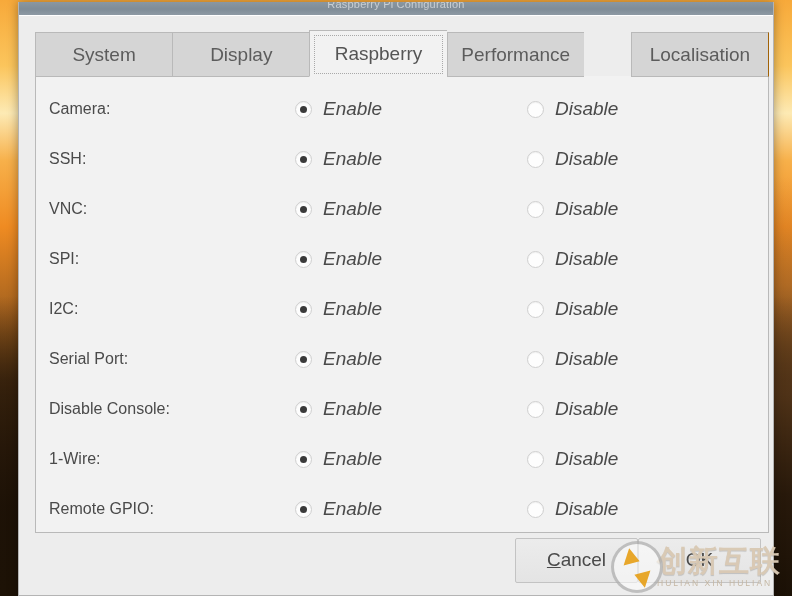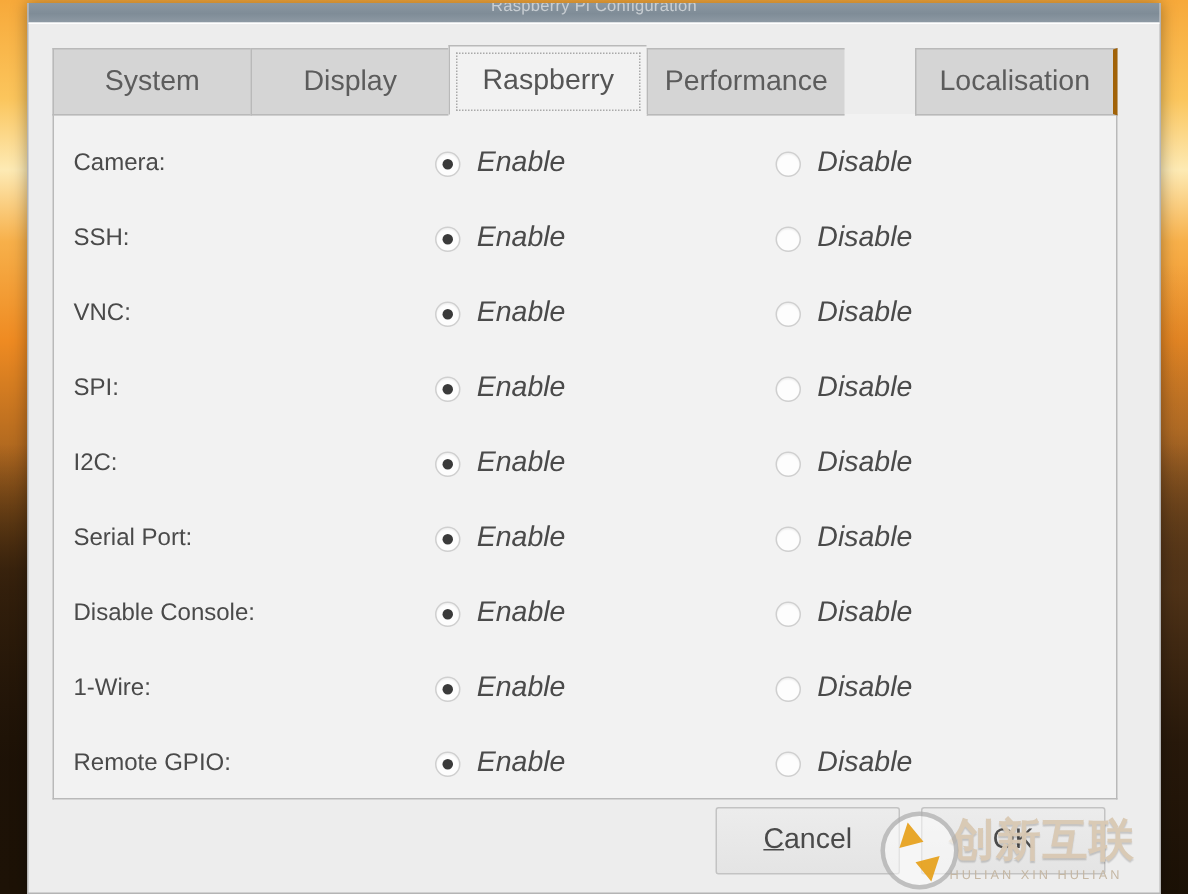--- a/index.html
+++ b/index.html
@@ -79,21 +79,21 @@
     left: 50%;
     transform: translateX(-50%);
     top: -4px;
     font-size: 11px;
     color: rgba(255,255,255,0.55);
     white-space: nowrap;
     letter-spacing: .2px;
   }
 
   #window-body {
-    padding: 14px 28px 0 16px;
+    padding: 14px 4px 0 16px;
     height: calc(100% - 14px);
     display: flex;
     flex-direction: column;
   }
 
   
   #tabbar {
     display: flex;
     align-items: flex-end;
     height: 47px;
@@ -108,21 +108,21 @@
     justify-content: center;
     font-size: 19px;
     color: #5c5c5c;
     background: #d5d5d5;
     border: 1px solid #b9b9b9;
     border-bottom: 1px solid #b9b9b9;
     border-right: none;
     cursor: default;
     user-select: none;
   }
-  .tab:last-child { border-right: 3px solid #a16207; margin-left: 47px; }
+  .tab:last-child { border-right: 1px solid #a16207; margin-left: 47px; }
   .tab.active {
     background: #f2f2f2;
     border-bottom-color: #f2f2f2;
     height: 47px;
     color: #555;
     position: relative;
   }
   .tab.active .tab-focus {
     position: absolute;
     left: 4px; right: 4px; top: 4px; bottom: 2px;
@@ -186,21 +186,21 @@
     color: #4a4a4a;
     font-style: italic;
   }
 
   
   #buttonbar {
     flex: 1;
     display: flex;
     align-items: center;
     justify-content: flex-end;
-    gap: 14px;
+    gap: 0;
     padding-right: 8px;
     padding-bottom: 8px;
     position: relative;
   }
   .dlg-btn {
     width: 123px;
     height: 45px;
     background: linear-gradient(to bottom, #ececec 0%, #e4e4e4 100%);
     border: 1px solid #c3c3c3;
     border-radius: 2px;

